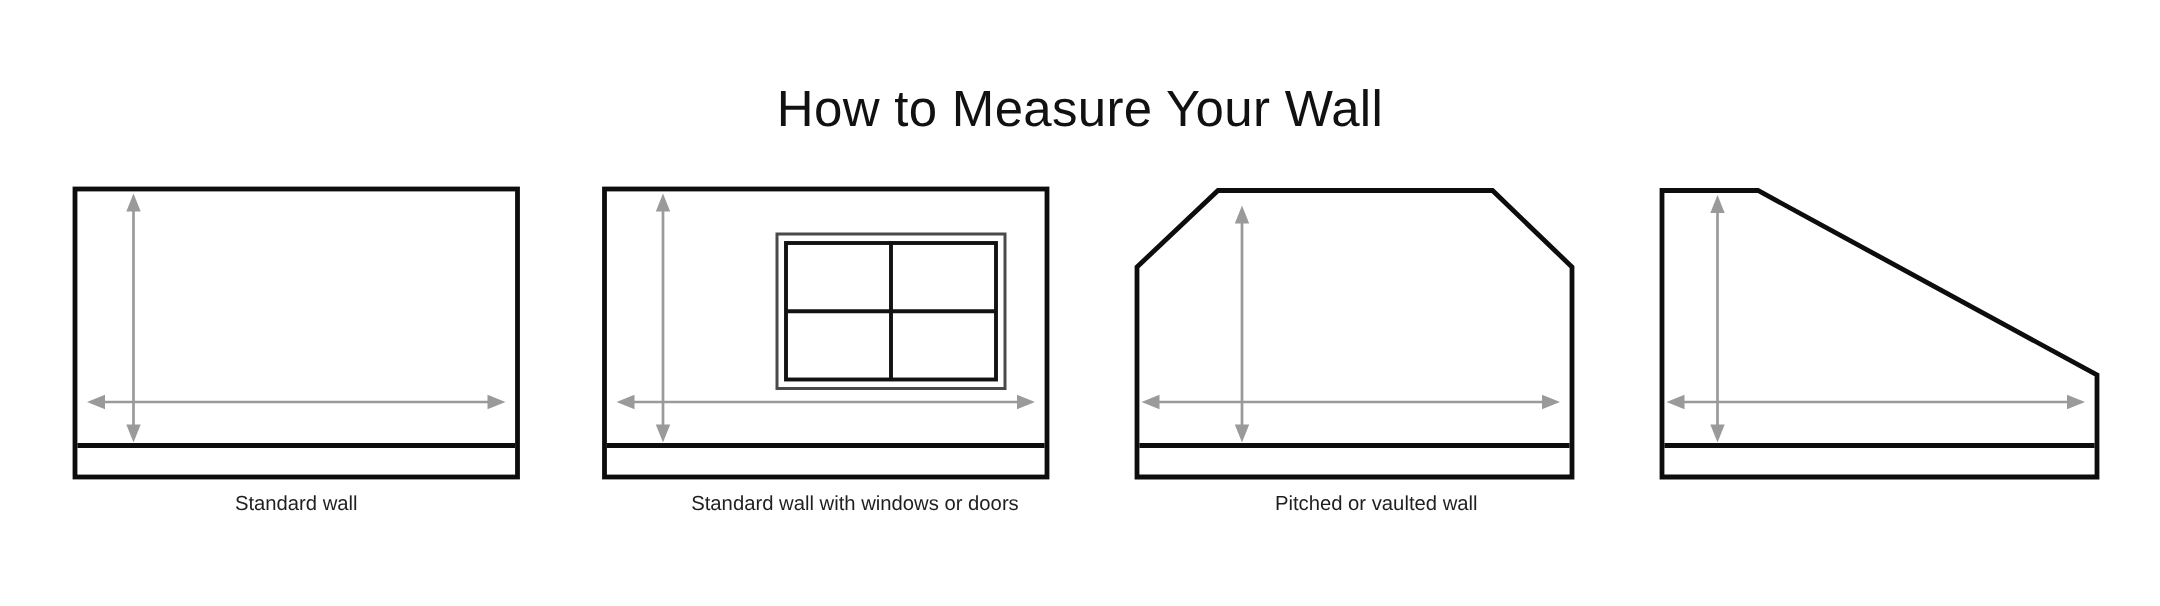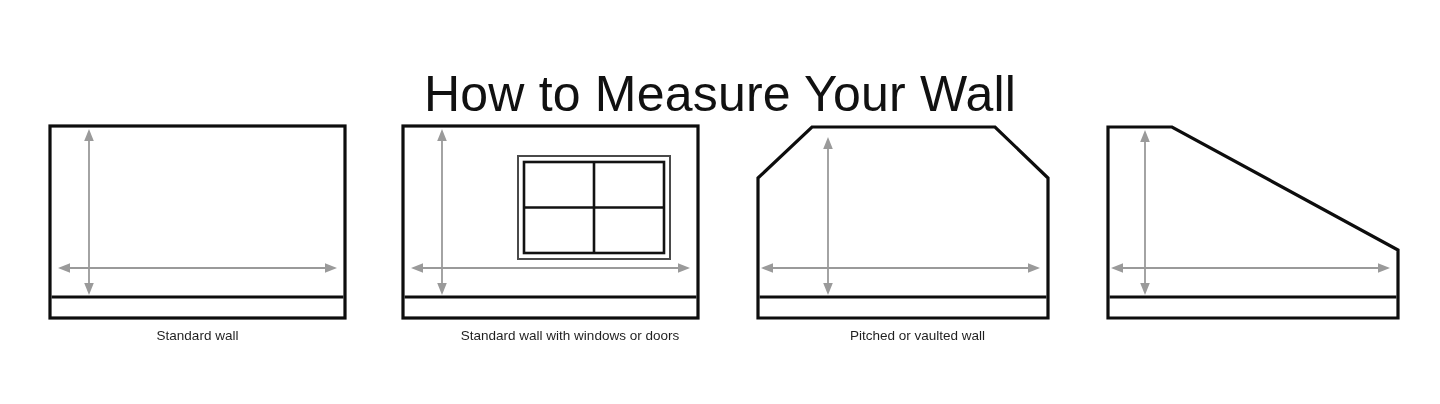--- a/index.html
+++ b/index.html
@@ -15,21 +15,21 @@
     font-family: "Liberation Sans", sans-serif;
     color: #1a1a1a;
     position: relative;
   }
   #page-title {
     position: absolute;
     top: 30px;
     left: 0;
     width: 1440px;
     text-align: center;
-    font-size: 50px;
+    font-size: 34px;
     font-weight: 400;
     letter-spacing: 0.2px;
     color: #111111;
     line-height: 1.2;
     white-space: nowrap;
   }
   #diagram-row {
     position: absolute;
     top: 110px;
     left: 0;

